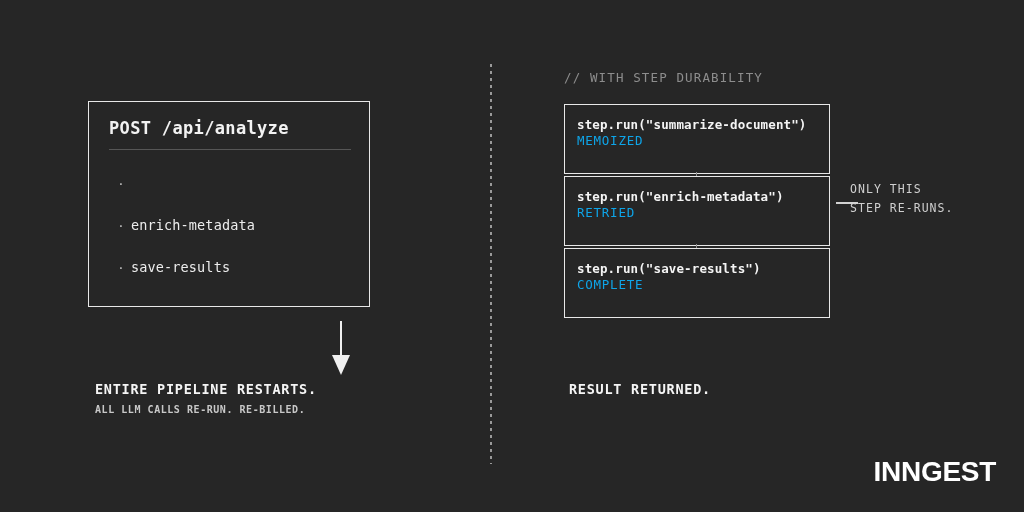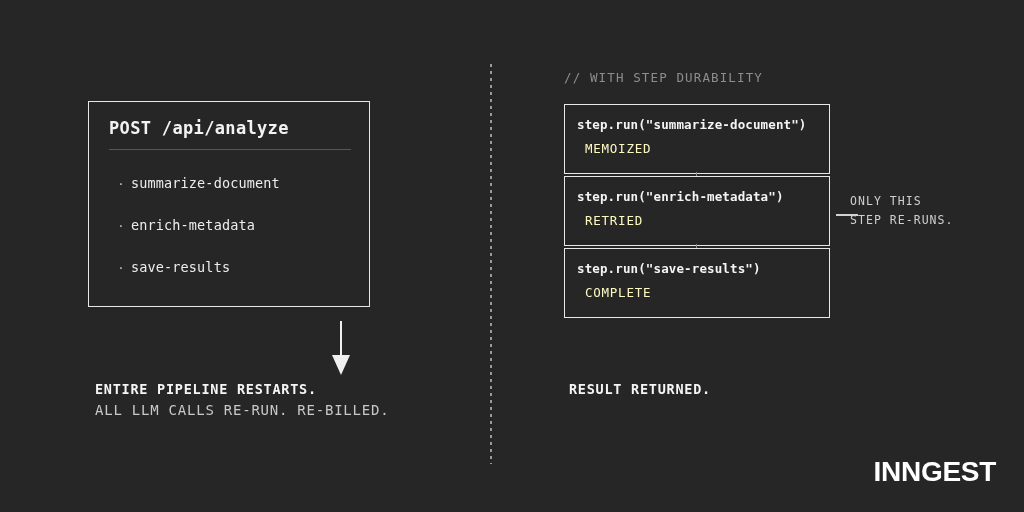--- a/index.html
+++ b/index.html
@@ -116,43 +116,42 @@
     top: 12px;
     font-size: 12.5px;
     font-weight: bold;
     color: #f4f4f4;
     white-space: nowrap;
     letter-spacing: 0.01em;
   }
   .step-status {
     position: absolute;
     left: 12px;
-    top: 36px;
+    top: 28px;
     font-size: 12.5px;
-    color: #fef9c3;
+    color: #0ea5e9;
     letter-spacing: 0.06em;
     white-space: nowrap;
-    margin-left: 8px;
   }
 
   .step-connector {
     position: absolute;
     left: 132px;
     width: 1.4px;
     height: 4px;
     background: #8f8f8f;
   }
   .step-connector.c0 { top: 172px; }
   .step-connector.c1 { top: 244px; }
 
   
   .callout {
     position: absolute;
     left: 850px;
-    top: 192px;
+    top: 180px;
     width: 160px;
   }
   .callout-dash {
     position: absolute;
     left: -14px;
     top: 22px;
     width: 22px;
     height: 1.6px;
     background: #d2d2d2;
   }
@@ -199,25 +198,26 @@
   .col-right .outcome { left: 5px; }
   .outcome-primary {
     font-size: 13.5px;
     font-weight: bold;
     color: #f5f5f5;
     letter-spacing: 0.055em;
     white-space: nowrap;
     line-height: 20px;
   }
   .outcome-secondary {
-    font-size: 14px;
+    font-size: 10px;
     color: #c8c8c8;
     letter-spacing: 0.055em;
     white-space: nowrap;
     line-height: 22px;
+    font-weight: bold;
   }
 
   
   .brand {
     position: absolute;
     right: 28px;
     bottom: 24px;
     font-family: "Liberation Sans", sans-serif;
     font-size: 28px;
     font-weight: bold;
@@ -234,21 +234,20 @@
 
   <div class="col-left">
 
 
     <div class="pipeline-card">
       <div class="pipeline-title">POST /api/analyze</div>
       <div class="pipeline-rule"></div>
       <div class="pipeline-steps">
         <div class="pipeline-step">
           <span class="step-dot">·</span>
-          <span>summarize-document</span>
         </div>
         <div class="pipeline-step">
           <span class="step-dot">·</span>
           <span>enrich-metadata</span>
         </div>
         <div class="pipeline-step">
           <span class="step-dot">·</span>
           <span>save-results</span>
         </div>
       </div>

